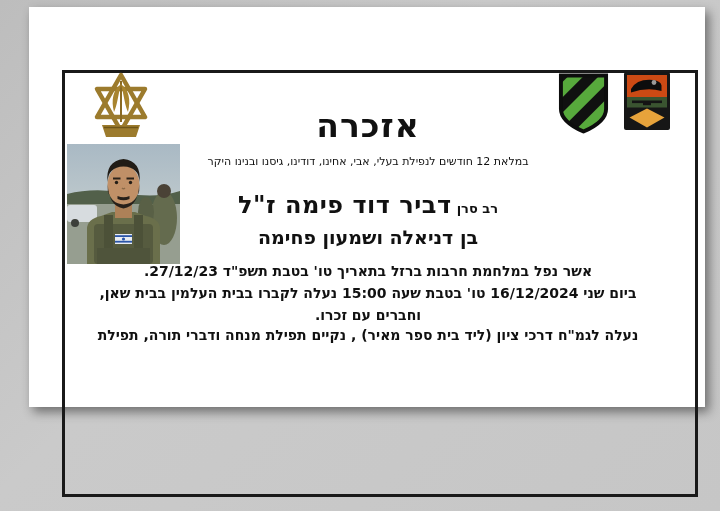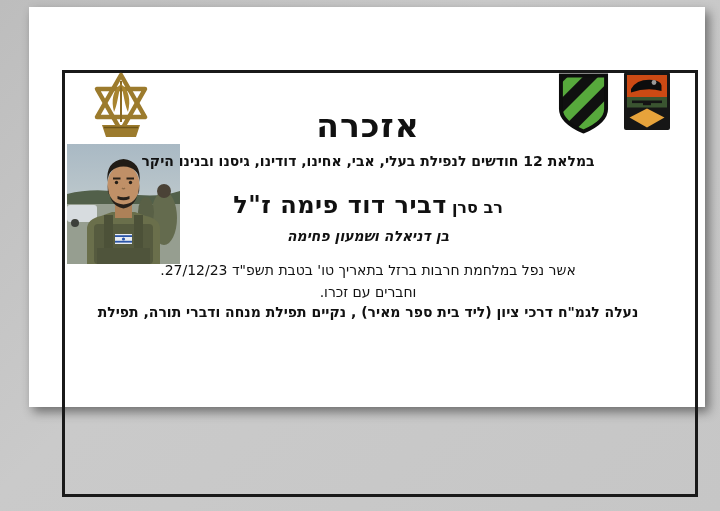--- a/index.html
+++ b/index.html
@@ -17,26 +17,26 @@
     box-sizing:border-box;border:3px solid #191919;
   }
   .idf-emblem{position:absolute;left:62px;top:65px;width:60px;height:68px;}
   .portrait{position:absolute;left:38px;top:137px;width:113px;height:120px;overflow:hidden;}
   .unit-shield{position:absolute;left:528px;top:64px;width:53px;height:66px;}
   .unit-tag{position:absolute;left:595px;top:65px;width:46px;height:58px;}
   svg{display:block;width:100%;height:100%;}
 
   .textcol{position:absolute;left:11px;top:101px;width:656px;text-align:center;}
   .title{font-size:33px;font-weight:bold;line-height:36px;letter-spacing:1px;}
-  .intro{margin-top:9px;font-size:14px;font-weight:bold;line-height:17px;}
+  .intro{margin-top:9px;font-size:11px;font-weight:normal;line-height:17px;}
   .namerow{margin-top:21px;line-height:28px;}
-  .rank{font-size:16px;font-weight:bold;}
+  .rank{font-size:13px;font-weight:bold;}
   .bigname{font-size:24px;font-weight:bold;letter-spacing:.5px;}
-  .parents{margin-top:6px;font-size:14px;font-weight:bold;line-height:17px;font-style:italic;}
-  .para1{margin-top:14px;font-size:14px;font-weight:normal;line-height:22px;}
+  .parents{margin-top:6px;font-size:19px;font-weight:bold;line-height:17px;}
+  .para1{margin-top:14px;font-size:14px;font-weight:bold;line-height:22px;}
   .para2{margin-top:-2px;font-size:14px;font-weight:bold;line-height:22px;}
 </style>
 </head>
 <body>
 
 <div class="canvas">
   <div class="page">
     <div class="frame"></div>
 
     <div class="idf-emblem">
@@ -128,20 +128,21 @@
     <div class="textcol" dir="rtl">
       <div class="title">אזכרה</div>
       <div class="intro">במלאת 12 חודשים לנפילת בעלי, אבי, אחינו, דודינו, גיסנו ובנינו היקר</div>
       <div class="namerow">
         <span class="rank">רב סרן</span>
         <span class="bigname">דביר דוד פימה ז"ל</span>
       </div>
       <div class="parents">בן דניאלה ושמעון פחימה</div>
       <div class="para1">
         <div>אשר נפל במלחמת חרבות ברזל בתאריך טו' בטבת תשפ"ד 27/12/23.</div>
+        <div>ביום שני 16/12/2024 טו' בטבת שעה 15:00 נעלה לקברו בבית העלמין בבית שאן,</div>
         <div>וחברים עם זכרו.</div>
       </div>
       <div class="para2">
         <div>נעלה לגמ"ח דרכי ציון (ליד בית ספר מאיר) , נקיים תפילת מנחה ודברי תורה, תפילת</div>
       </div>
     </div>
   </div>
 </div>
 
 </body></html>

